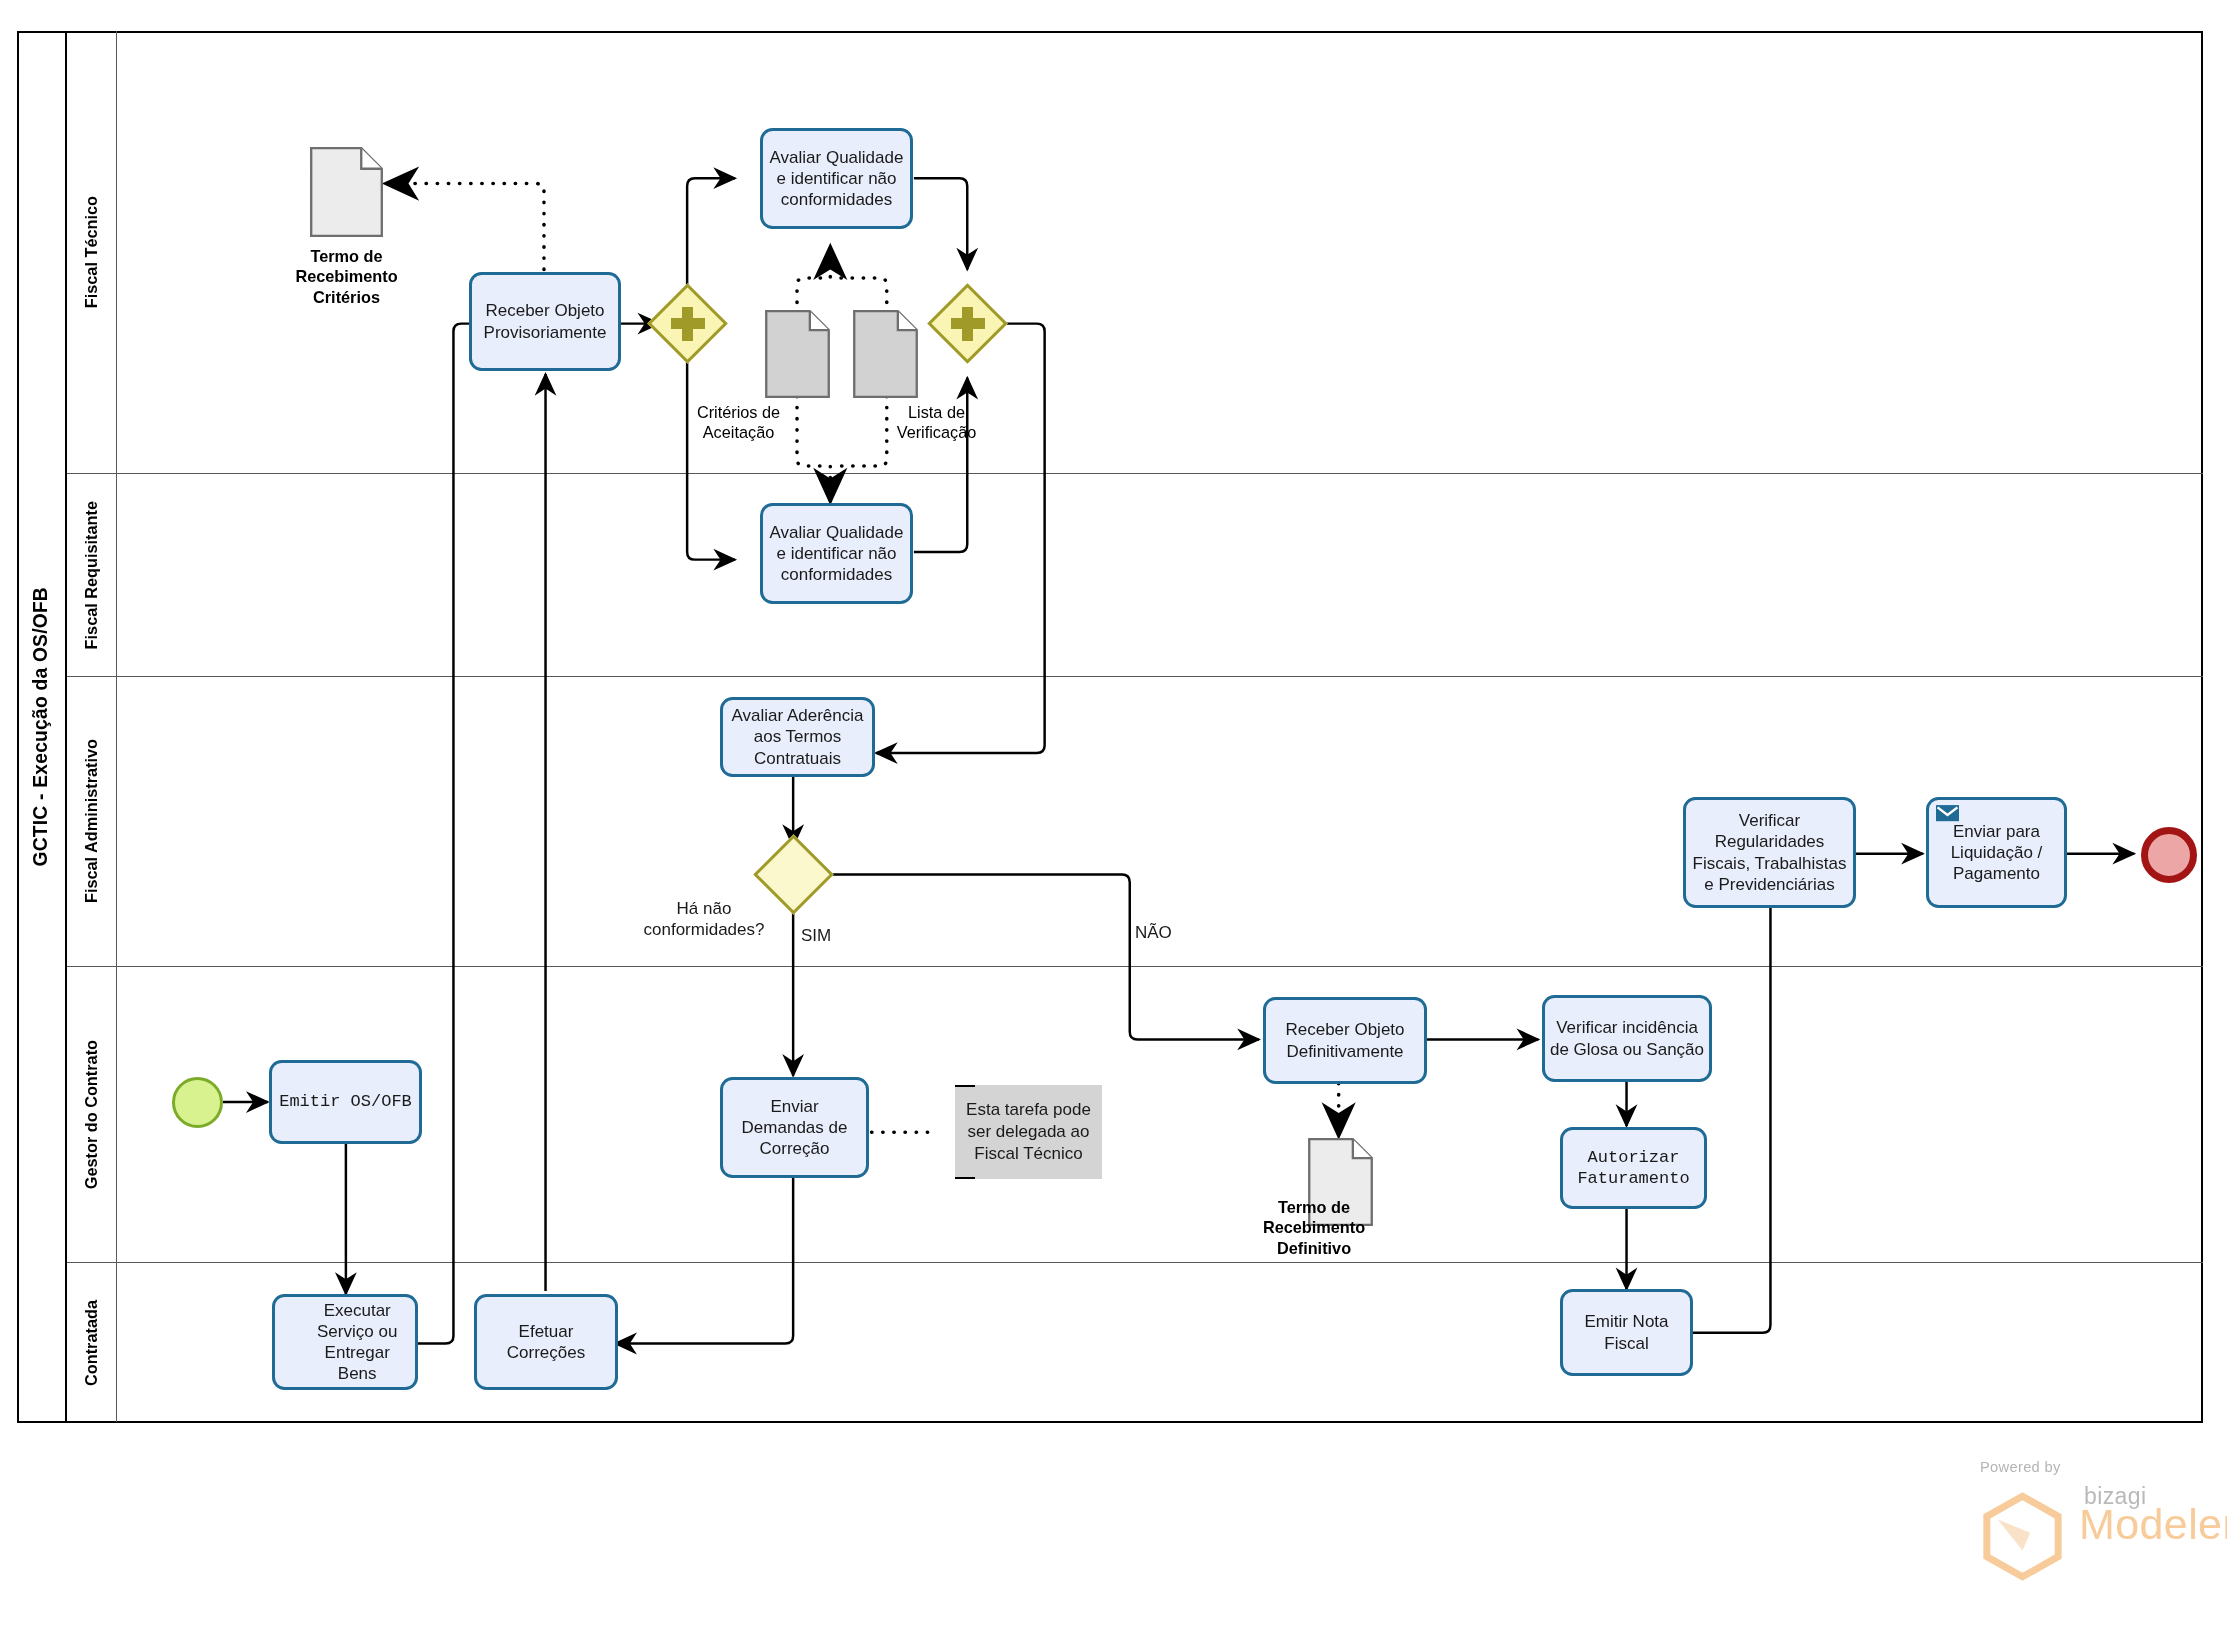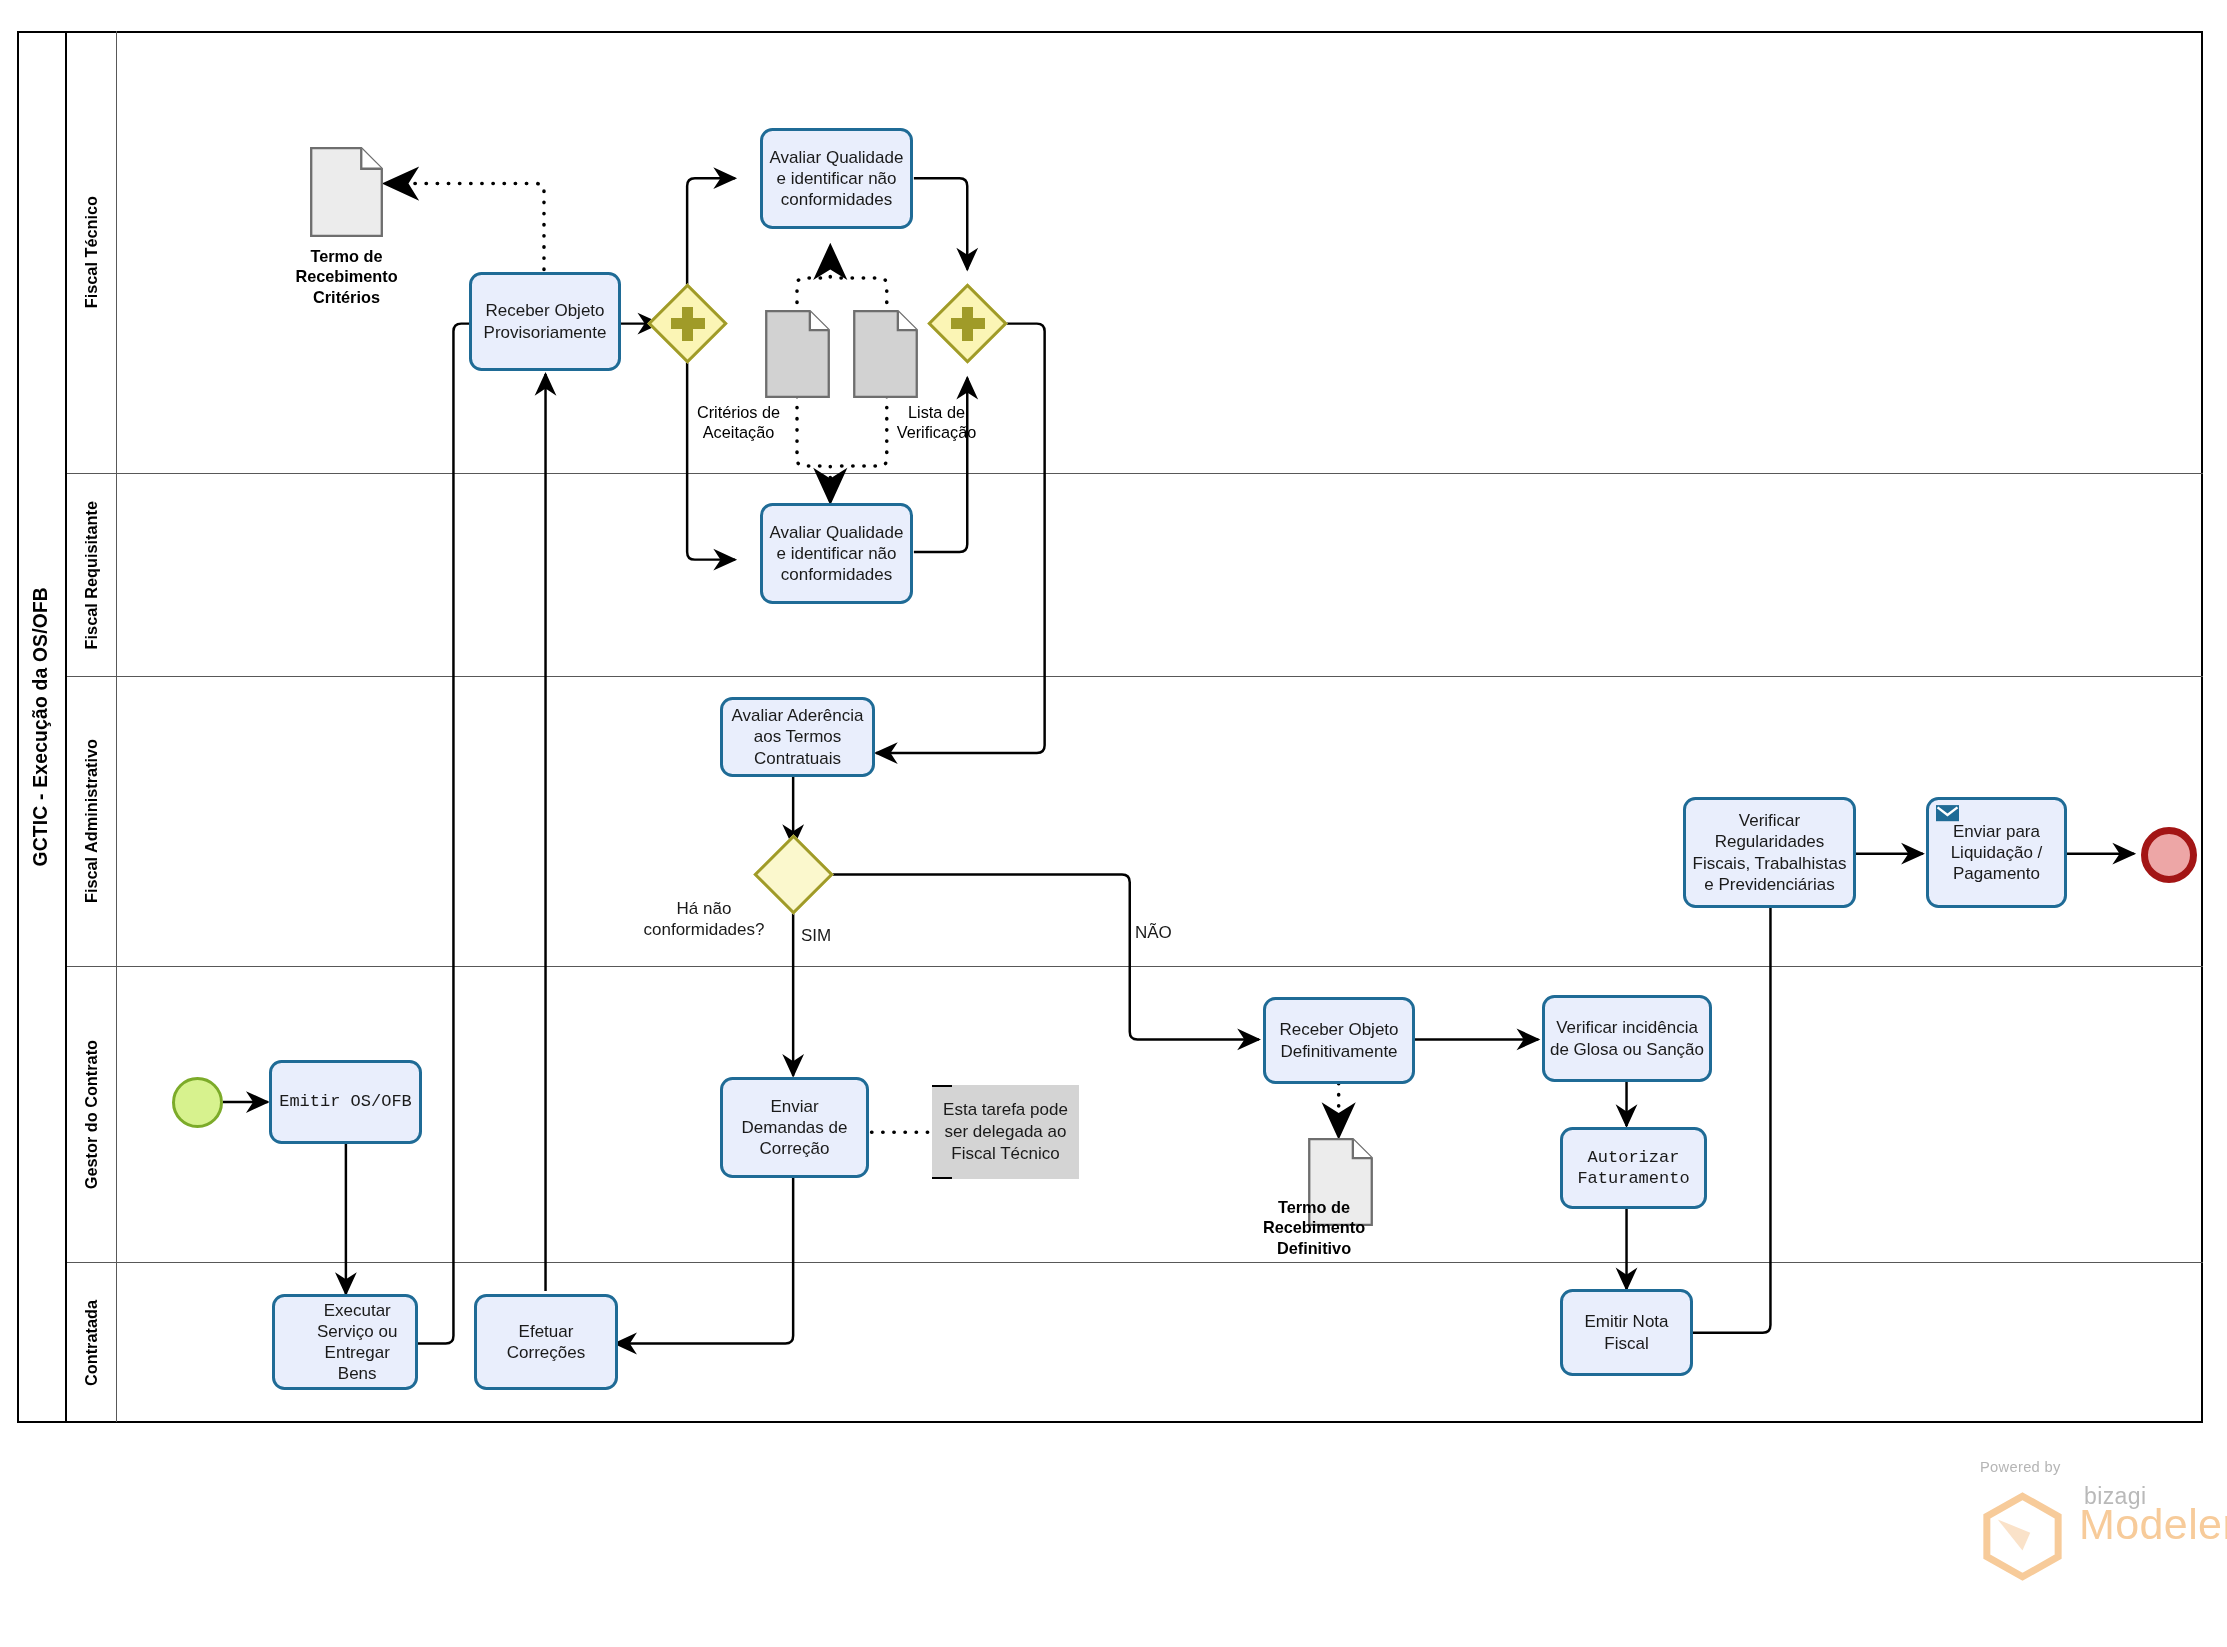--- a/index.html
+++ b/index.html
@@ -38,21 +38,21 @@
   .ev{position:absolute;border-radius:50%;box-sizing:border-box;}
   .ev.start{background:#d7f28e;border:3.9px solid #7cab29;}
   .ev.end{background:#eda6a6;border:7px solid #a31515;}
 
   
   .dobj{position:absolute;}
   .dobj .sheet{position:absolute;left:0;top:0;width:100%;height:100%;}
   .dobj-label{position:absolute;text-align:center;font-weight:bold;font-size:16.3px;line-height:1.25;color:#000;}
 
   
-  .annot{position:absolute;background:#d4d4d4;box-sizing:border-box;display:flex;align-items:center;justify-content:center;}
+  .annot{position:absolute;background:#d4d4d4;box-sizing:border-box;display:flex;align-items:center;justify-content:center;margin-left:23px;}
   .annot .t{font-size:17px;line-height:1.28;color:#1a1a1a;text-align:center;}
   .annot-tick{position:absolute;background:#000;height:2.3px;width:20px;left:0;}
 
   
   .flow-lbl{position:absolute;font-size:17px;color:#1a1a1a;white-space:nowrap;}
   .gw-lbl{position:absolute;font-size:17px;color:#1a1a1a;text-align:center;line-height:1.25;}
 
   
   .brand{position:absolute;left:1943px;top:1459px;width:255px;height:139px;}
   .brand .pb{position:absolute;left:37px;top:0;font-size:14.7px;color:#b5b5b5;letter-spacing:0.3px;}
@@ -196,21 +196,21 @@
   </div>
 
   <div class="task" style="left:269px; top:1060px; width:153px; height:84px;font-family:Liberation Mono, monospace;">
     <div class="t">Emitir OS/OFB</div>
   </div>
 
   <div class="task" style="left:720px; top:1077px; width:149px; height:101px;">
     <div class="t">Enviar Demandas de Correção</div>
   </div>
 
-  <div class="task" style="left:1263px; top:997px; width:152px; height:87px;">
+  <div class="task" style="left:1263px; top:997px; width:164px; height:87px;">
     <div class="t">Receber Objeto Definitivamente</div>
   </div>
 
   <div class="task" style="left:1542px; top:995px; width:170px; height:87px;">
     <div class="t">Verificar incidência de Glosa ou Sanção</div>
   </div>
 
   <div class="task" style="left:1560px; top:1127px; width:147px; height:82px;font-family:Liberation Mono, monospace;">
     <div class="t">Autorizar Faturamento</div>
   </div>

